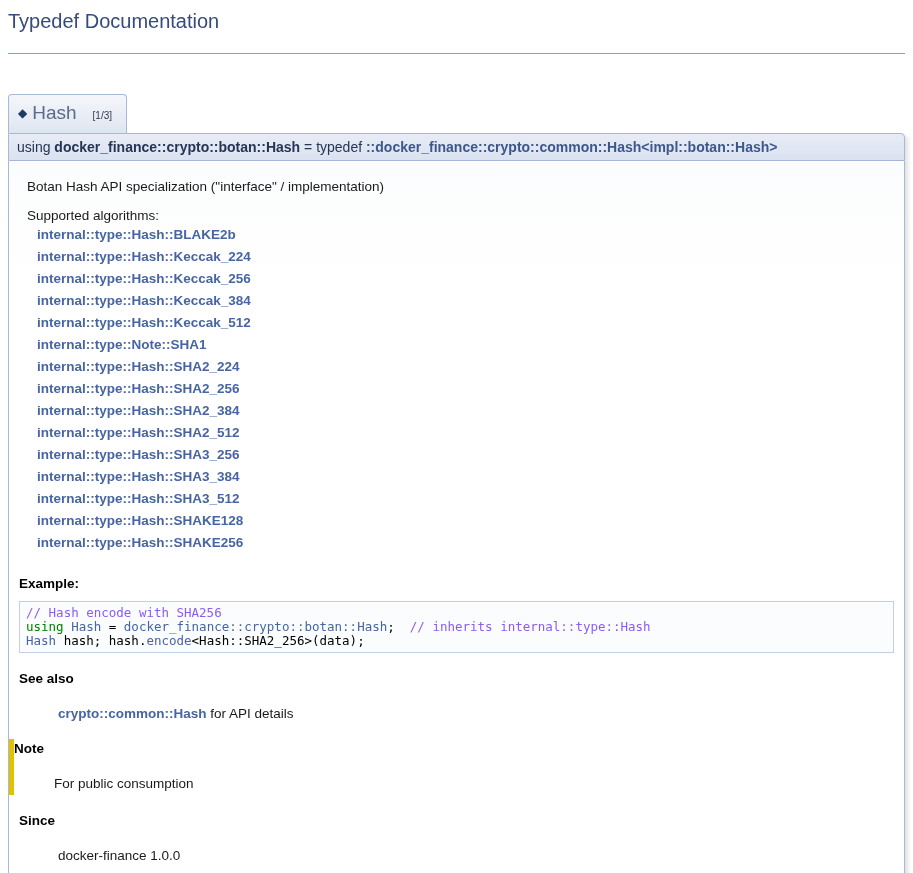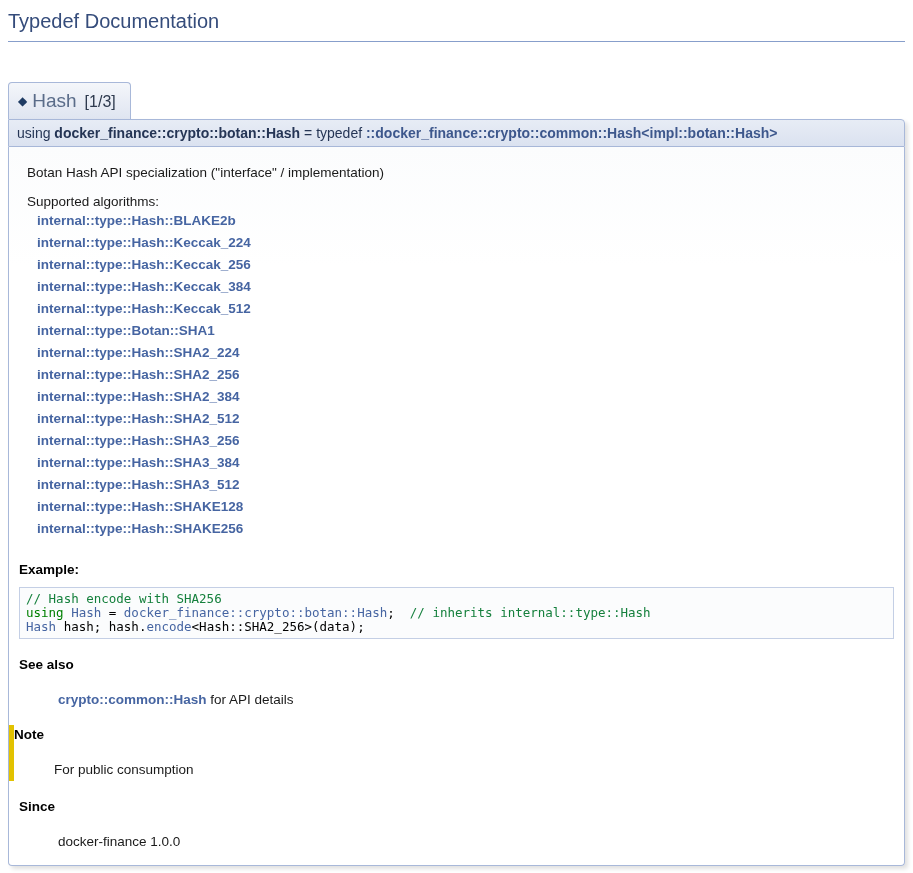--- a/index.html
+++ b/index.html
@@ -6,42 +6,42 @@
   body {
     width: 913px;
     font-family: "Liberation Sans", sans-serif;
     font-size: 13.5px;
     color: #1a1a1a;
   }
   .contents { padding: 0 8px 6px 8px; }
 
   h2.groupheader {
     margin: 6px 0 0 0;
-    padding: 4px 0 8px 0;
+    padding: 4px 0 20px 0;
     font-size: 20px;
     font-weight: normal;
     color: #354C7B;
     border-bottom: 1px solid #879ECB;
   }
 
   h2.memtitle {
     display: table;
     margin: 40px 0 0 0;
     padding: 6px 14px 5px 9px;
     border: 1px solid #A8B8D9;
     border-bottom: none;
     border-radius: 4px 4px 0 0;
     background: linear-gradient(#F4F6FA, #DFE5F1);
     font-size: 19px;
     font-weight: normal;
     color: #5A6C89;
     line-height: 24px;
   }
   .bullet { color: #1F3B63; font-size: 12px; vertical-align: 2px; margin-right: 5px; }
-  .overload { font-size: 16px; color: #2E3A4E; margin-left: 8px; }
+  .overload { font-size: 10px; color: #2E3A4E; margin-left: 16px; }
 
   .memproto {
     border: 1px solid #A8B8D9;
     border-top-right-radius: 4px;
     padding: 3px 8px;
     background: linear-gradient(#E7ECF5, #DBE2F0);
     box-shadow: 3px 3px 4px rgba(0,0,0,0.12);
     color: #253555;
     font-size: 14px;
     line-height: 20px;
@@ -76,21 +76,21 @@
     margin: 4px 0;
   }
   div.line {
     font-family: "DejaVu Sans Mono", monospace;
     font-size: 12.5px;
     line-height: 14px;
     white-space: pre;
     color: #000;
   }
   .kw  { color: #008000; }
-  .cmt { color: #15803d; }
+  .cmt { color: #8b5cf6; }
   a.code { color: #4665A2; text-decoration: none; font-weight: normal; }
 
   dl.section { margin: 18px 0 0 0; padding: 0; }
   dl.section dt { font-weight: bold; color: #000; }
   dl.section dd { margin: 20px 0 0 39px; }
   dl.section dd a { font-weight: bold; color: #4665A2; text-decoration: none; }
   dl.note {
     margin-left: -10px;
     padding: 2px 0 4px 0;
     border-left: 5px solid #E2C200;
@@ -124,21 +124,21 @@
 
       <p>Botan Hash API specialization ("interface" / implementation)</p>
 
       <p class="algo-label">Supported algorithms:</p>
       <div class="algo-list">
         <a href="#">internal::type::Hash::BLAKE2b</a>
         <a href="#">internal::type::Hash::Keccak_224</a>
         <a href="#">internal::type::Hash::Keccak_256</a>
         <a href="#">internal::type::Hash::Keccak_384</a>
         <a href="#">internal::type::Hash::Keccak_512</a>
-        <a href="#">internal::type::Botan::SHA1</a>
+        <a href="#">internal::type::Note::SHA1</a>
         <a href="#">internal::type::Hash::SHA2_224</a>
         <a href="#">internal::type::Hash::SHA2_256</a>
         <a href="#">internal::type::Hash::SHA2_384</a>
         <a href="#">internal::type::Hash::SHA2_512</a>
         <a href="#">internal::type::Hash::SHA3_256</a>
         <a href="#">internal::type::Hash::SHA3_384</a>
         <a href="#">internal::type::Hash::SHA3_512</a>
         <a href="#">internal::type::Hash::SHAKE128</a>
         <a href="#">internal::type::Hash::SHAKE256</a>
       </div>

